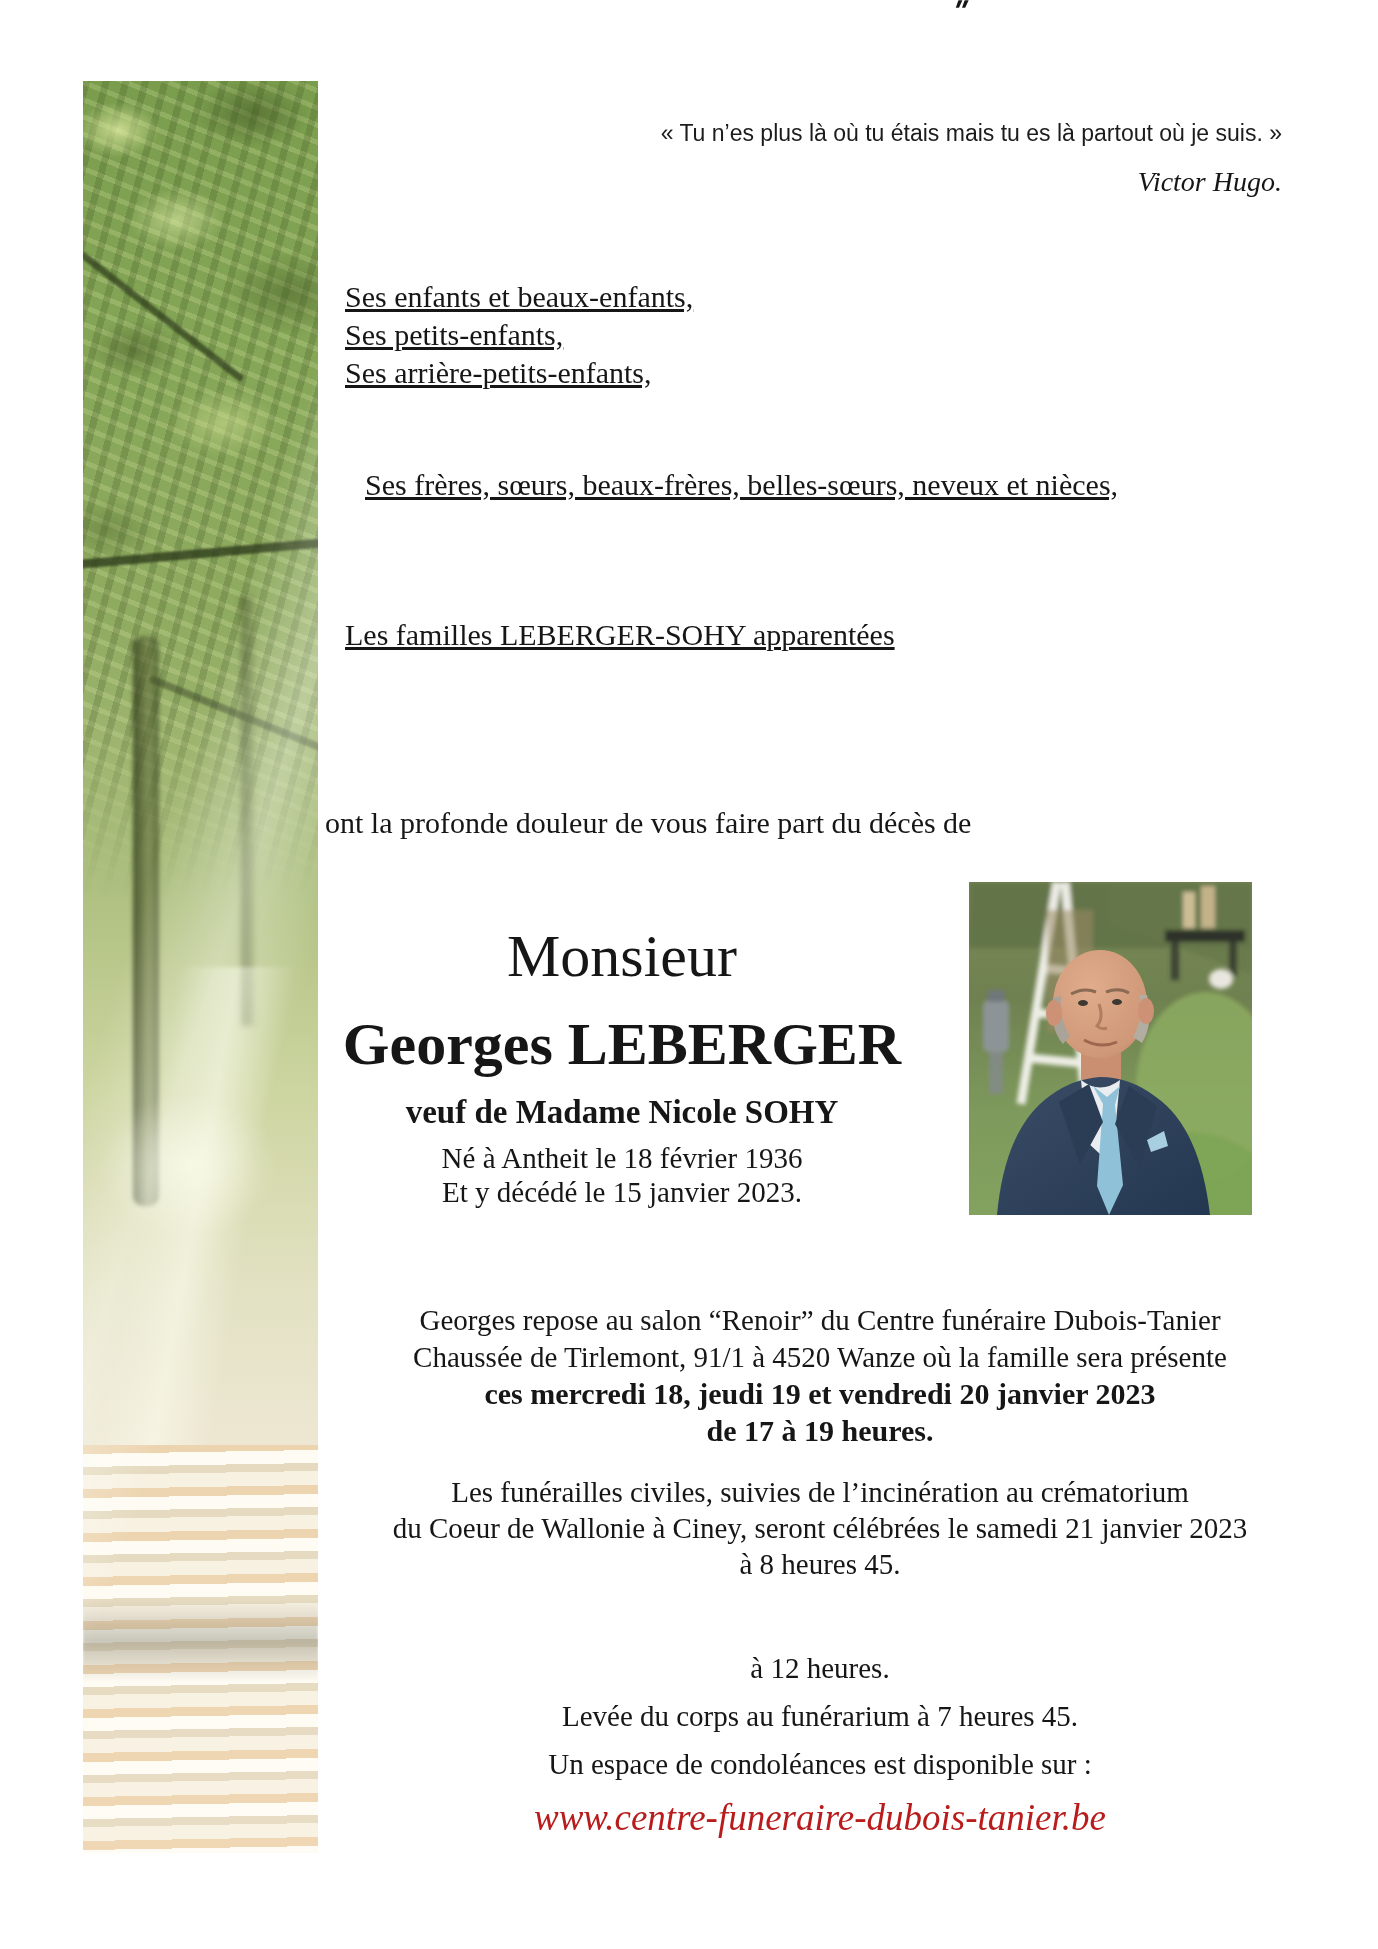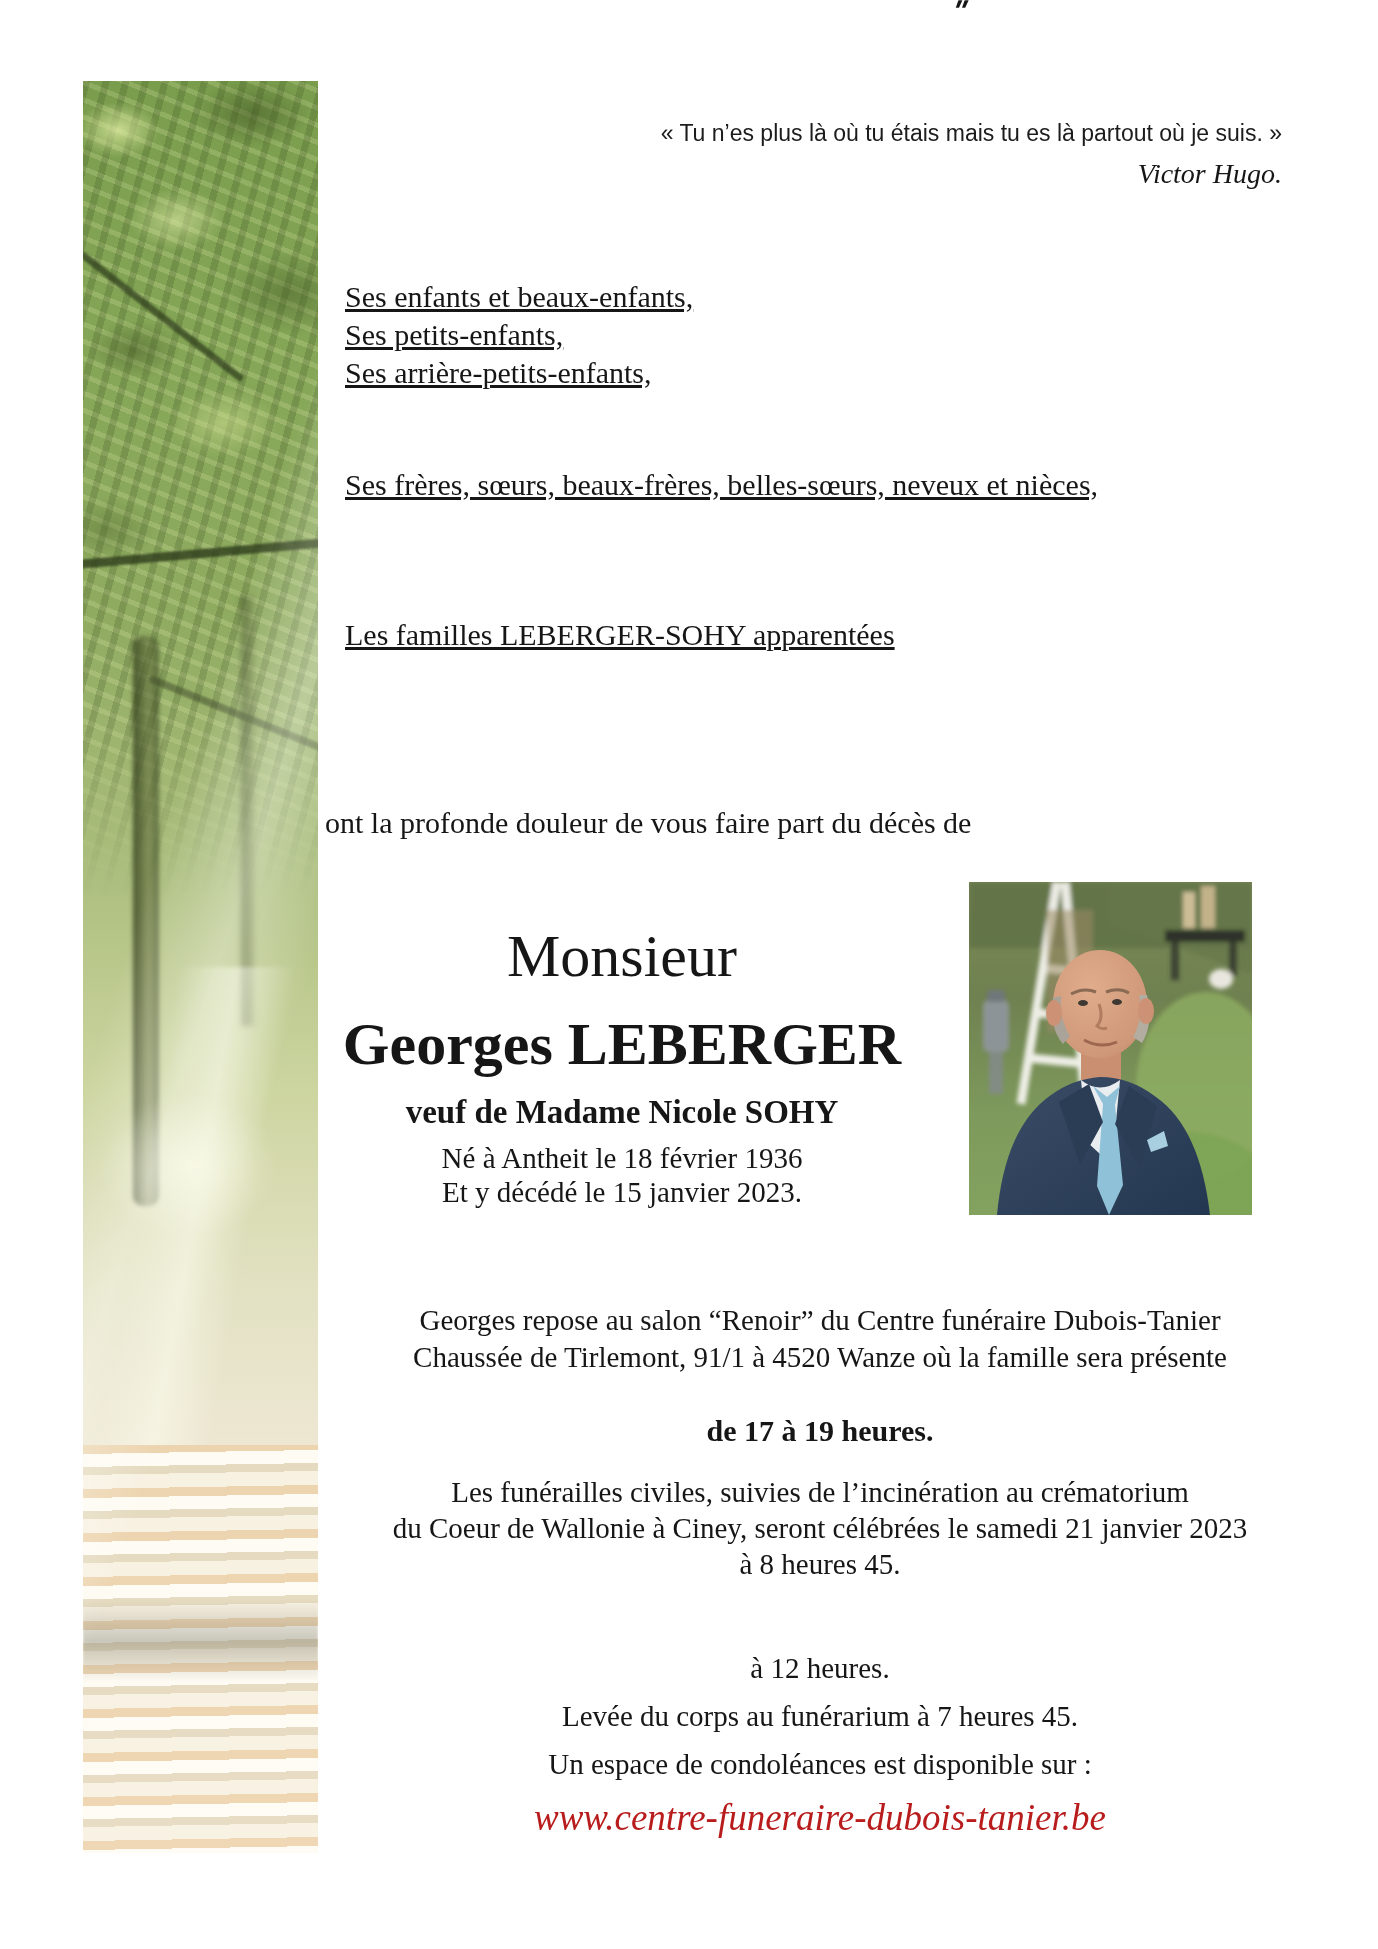--- a/index.html
+++ b/index.html
@@ -13,21 +13,21 @@
   
   .ditto {
     left:952px; top:-6px;
     font:italic bold 30px "Liberation Sans", sans-serif;
     transform:skewX(-12deg);
   }
 
   
   .quote-block { position:absolute; top:92px; right:96px; text-align:right; }
   .quote-text  { font-family:"Liberation Sans", sans-serif; font-size:23px; color:#1c1c1c; white-space:nowrap;margin-top:28px; }
-  .quote-author{ font-family:"Liberation Serif", serif; font-style:italic; font-size:28px; margin-top:11px; }
+  .quote-author{ font-family:"Liberation Serif", serif; font-style:italic; font-size:28px; margin-top:19px; }
 
   
   .sidebar {
     position:absolute; left:83px; top:81px; width:235px; height:1772px; overflow:hidden;
     background:linear-gradient(180deg,#7a9d4d 0%,#85a657 16%,#8fab60 30%,#aabd7c 44%,
                #cdd5a0 57%,#e2e1c2 68%,#efe8d5 78%,#f3ecdb 100%);
   }
   .sb-foliage {
     position:absolute; left:0; top:0; width:100%; height:46%;
     background:
@@ -76,21 +76,21 @@
     content:""; position:absolute; left:0; top:38%; width:100%; height:20%;
     background:linear-gradient(180deg, transparent, rgba(138,134,116,.45), transparent);
     filter:blur(1px);
   }
   .sb-ray { position:absolute; left:0; top:0; width:100%; height:100%;
     background:linear-gradient(108deg, transparent 40%, rgba(255,255,248,.35) 52%, transparent 64%); }
 
   
   .fam { left:345px; font-size:30px;text-decoration:underline; }
   .fam-1 { top:280px; } .fam-2 { top:318px; } .fam-3 { top:356px; }
-  .fam-sib { top:468px; } .fam-famlies { top:618px; }
+  .fam-sib { top:468px;margin-left:20px; } .fam-famlies { top:618px; }
   .announce { left:325px; top:806px; font-size:30px; }
 
   
   .name-line { left:315px; width:614px; text-align:center; }
   .d-title { top:922px;  font-size:60px; font-weight:normal; }
   .d-name  { top:1010px; font-size:60px; font-weight:bold; }
   .d-veuf  { top:1094px; font-size:33px; font-weight:bold; }
   .d-birth { top:1142px; font-size:29px; }
   .d-death { top:1176px; font-size:29px; }
 
@@ -216,20 +216,21 @@
         <path d="M124 204 l14 11 l13-11 l-5 19 l8 80 l-14 30 l-12-29 l6-82 z" fill="#8fc2d8"></path>
         <path d="M90 220 l30-18 l14 38 l-23 42 z" fill="#2b3c55"></path>
         <path d="M188 224 l-28-20 l-14 38 l25 44 z" fill="#2b3c55"></path>
         <path d="M178 258 l17-9 l4 15 l-17 6 z" fill="#a8cfe0"></path>
       </g>
     </svg>
   </div>
 
   <div class="abs cline v1">Georges repose au salon “Renoir” du Centre funéraire Dubois-Tanier</div>
   <div class="abs cline v2">Chaussée de Tirlemont, 91/1 à 4520 Wanze où la famille sera présente</div>
+  <div class="abs cline v3 bold">ces mercredi 18, jeudi 19 et vendredi 20 janvier 2023</div>
   <div class="abs cline v4 bold">de 17 à 19 heures.</div>
 
   <div class="abs cline c1">Les funérailles civiles, suivies de l’incinération au crématorium</div>
   <div class="abs cline c2">du Coeur de Wallonie à Ciney, seront célébrées le samedi 21 janvier 2023</div>
   <div class="abs cline c3">à 8 heures 45.</div>
 
   <div class="abs cline u2">à 12 heures.</div>
 
   <div class="abs cline lv">Levée du corps au funérarium à 7 heures 45.</div>
   <div class="abs cline cd">Un espace de condoléances est disponible sur :</div>

